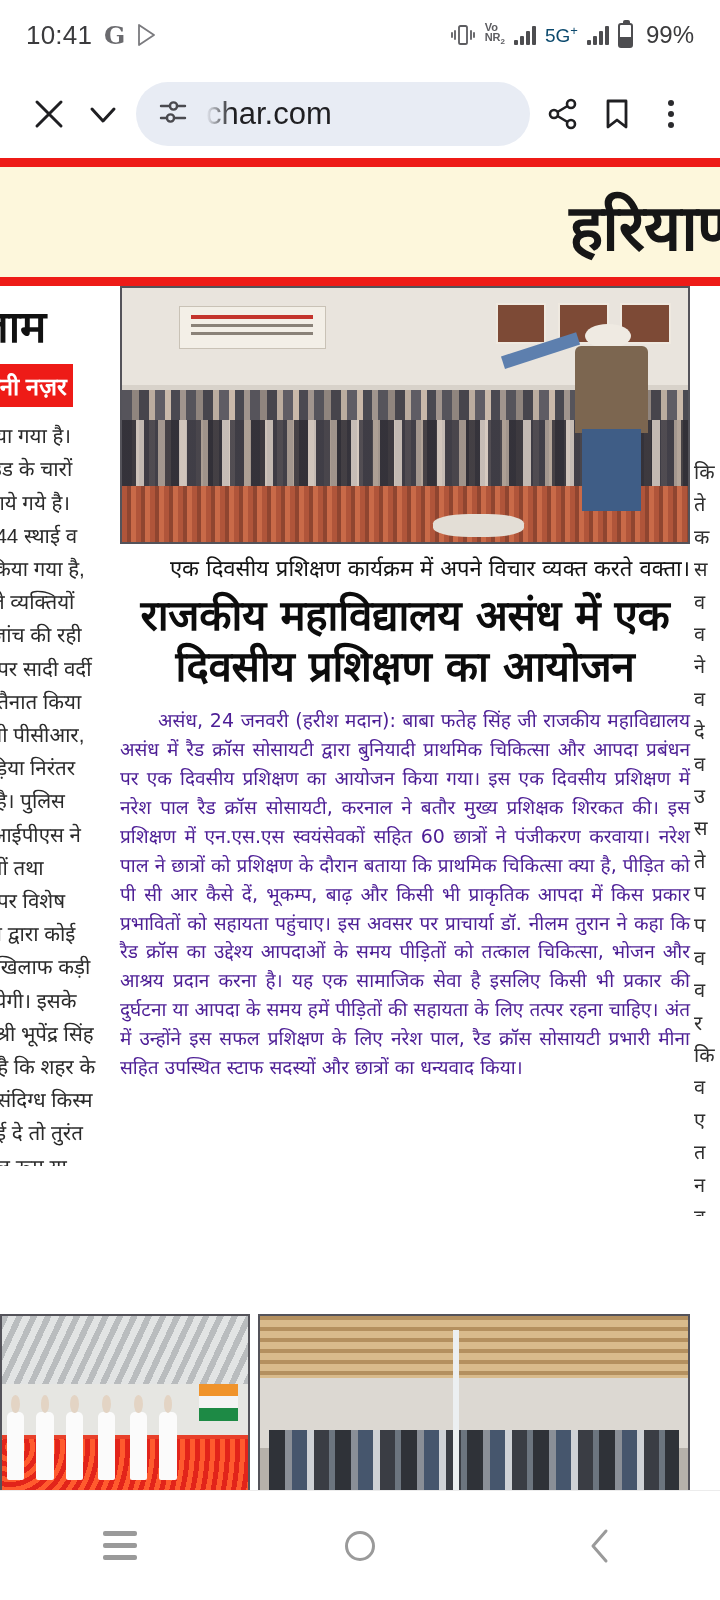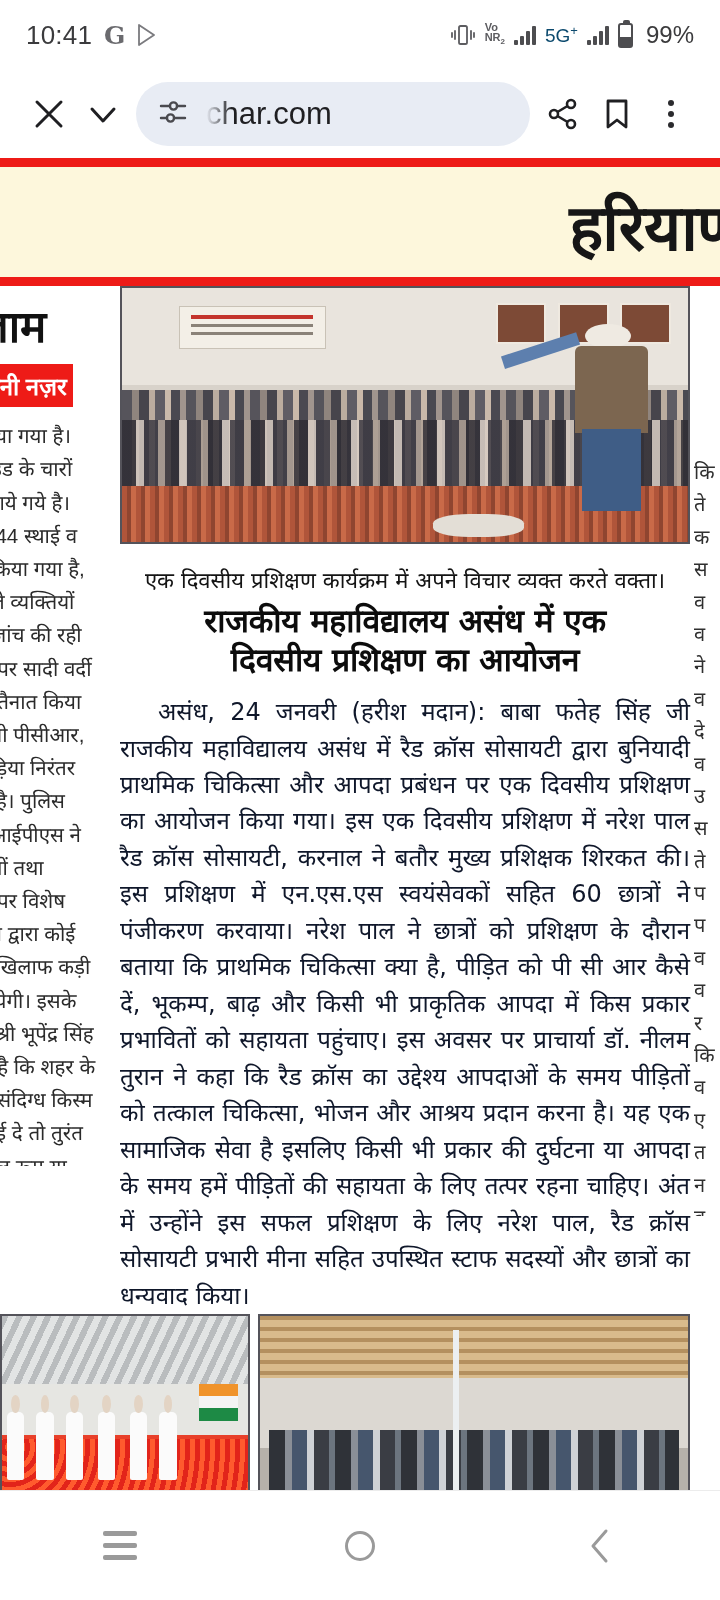--- a/index.html
+++ b/index.html
@@ -77,25 +77,25 @@
              line-height:1.05; white-space:nowrap; transform: translateX(-24px); margin-top: 18px; }
   .cl-badge { margin-top: 14px; background:#ee1b17; color:#fff; font-weight:700; font-size:24px;
               padding: 5px 6px; white-space:nowrap; transform: translateX(-20px); display:inline-block; }
   .cl-text { margin-top: 12px; font-size: 20.5px; line-height: 1.62; color:#2a2a2a; text-align: justify;
              white-space: nowrap; }
   .cl-text div { white-space: nowrap; transform: translateX(-26px); }
 
   
   .col-main { position:absolute; left: 120px; top: 0; width: 570px; }
   .photo { width:100%; border:2px solid #54535a; background:#cfc9c4; position:relative; overflow:hidden; }
-  .caption { font-size: 22px; color:#141414; text-align:center; padding: 20px 0 2px; white-space:nowrap;
+  .caption { font-size: 22px; color:#141414; text-align:right; padding: 8px 0 2px; white-space:nowrap;
              font-family:"DejaVu Sans", sans-serif; }
-  .headline { font-family:"DejaVu Sans", sans-serif; font-weight:700; font-size: 32px; line-height:1.22;
+  .headline { font-family:"DejaVu Sans", sans-serif; font-weight:700; font-size: 42px; line-height:1.22;
               text-align:center; color:#0c0c0c; margin-top: 6px; letter-spacing:-.3px; }
-  .article { margin-top: 14px; font-size: 24px; line-height: 1.52; color:#0f172a; text-align: justify;
+  .article { margin-top: 14px; font-size: 19px; line-height: 1.52; color:#4c1d95; text-align: justify;
              font-family:"DejaVu Sans", sans-serif; }
   .article p { text-indent: 38px; }
 
   
   .col-right { position:absolute; left: 694px; top: 0; width: 26px; overflow:hidden; font-size: 20px;
                line-height: 1.62; color:#2f2f2f; }
   .col-right div { white-space:nowrap; }
 
   
   .bottom-row { position:absolute; left:0; width:690px; display:flex; gap:8px; }

